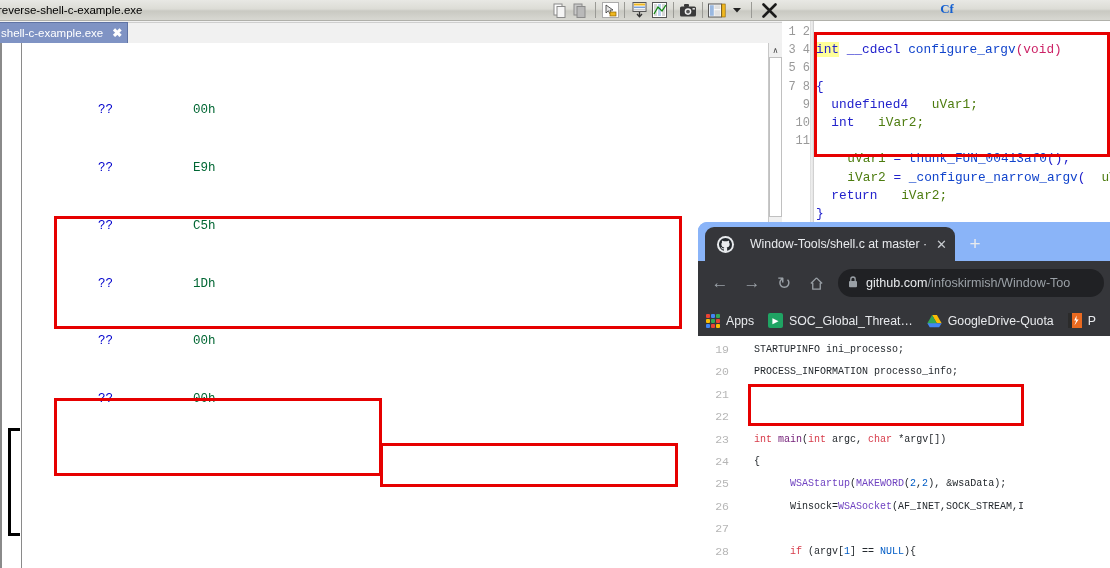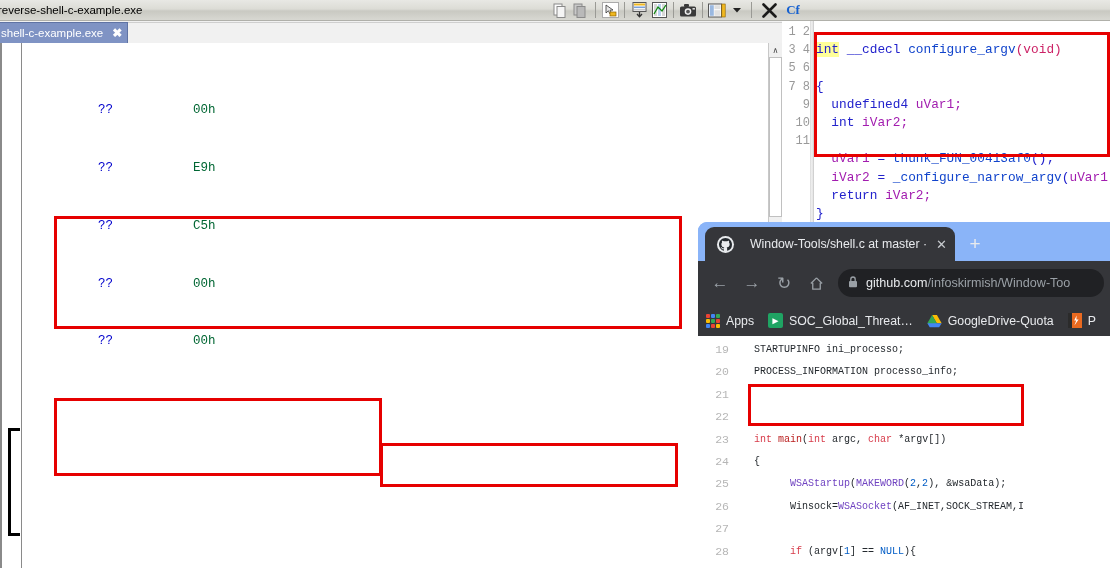--- a/index.html
+++ b/index.html
@@ -103,21 +103,21 @@
 
   
   #decomp-window {
     position: absolute; left: 782px; top: 0; width: 328px; height: 222px;
     background: #ffffff;
   }
   #decomp-titlebar {
     position: absolute; left: 0; top: 0; width: 328px; height: 21px;
     background: linear-gradient(to bottom, #e8e8e4 0%, #dcdcd6 45%, #c9c9c2 55%, #d8d8d2 100%);
     border-bottom: 1px solid #b0b0aa;
-    display: flex; align-items: center; padding-left: 2px;
+    display: flex; align-items: center; padding-left: 2px; flex-direction: column;
   }
   #decomp-icon {
     width: 18px; height: 18px; flex: 0 0 auto;
     display: flex; align-items: center; justify-content: center;
     font-size: 13px; font-weight: bold; color: #1560d0;
     font-family: "Liberation Serif", serif;
   }
   #decomp-title-text { font-size: 11.5px; color: #000; white-space: nowrap; margin-left: 3px; }
   #decomp-body {
     position: absolute; left: 0; top: 21px; width: 328px; height: 201px;
@@ -133,21 +133,21 @@
   #decomp-divider { position: absolute; left: 28px; top: 0; width: 4px; height: 100%;
     background: linear-gradient(to right,#d9d9d9,#f3f3f3,#c5c5c5); }
   #decomp-code {
     position: absolute; left: 34px; top: 0; right: 0; height: 100%;
     font-family: "Liberation Mono", "DejaVu Sans Mono", monospace;
     font-size: 12.8px; line-height: 18.2px; white-space: pre; padding-top: 2px;
     color: #000;
   }
   .d-kw { color: #2222cc; }
   .d-fn { color: #1144cc; }
-  .d-var { color: #a21caf; }
+  .d-var { color: #4d7c0f; padding-left: 16px; }
   .d-type { color: #2222cc; }
   .d-hl { background: #ffff99; }
   .d-pink { color: #cc2266; }
 
   
   #browser {
     position: absolute; left: 698px; top: 222px; width: 412px; height: 346px;
     background: #8ab4f8;
     border-radius: 9px 0 0 0;
     overflow: hidden;
@@ -219,21 +219,21 @@
     font-family: "Liberation Mono", "DejaVu Sans Mono", monospace;
     font-size: 11.5px; line-height: 22.4px; color: #b6b6b6;
   }
   #gh-code {
     position: absolute; left: 44px; top: 0; right: 0; height: 100%;
     padding-top: 3px;
     font-family: Liberation Mono, monospace;
     font-size: 10px; line-height: 22.4px; white-space: pre; color: #24292e;
   }
   .g-kw { color: #d73a49; }
-  .g-fn { color: #b91c1c; }
+  .g-fn { color: #701a75; }
   .g-type { color: #24292e; }
   .g-const { color: #005cc5; }
   .g-call { color: #6f42c1; }
 </style>
 </head>
 <body>
 
 <div id="root">
 
   <div id="ghidra-window">
@@ -330,20 +330,21 @@
     <div id="listing-outer">
       <div id="listing-margin">
         <div id="fn-bracket"></div>
       </div>
 
       <div id="listing-code">
         
         <div class="lrow"><span class="c-blue" style="display:inline-block;width:110px">          ??</span><span class="c-green">        00h</span></div>
         <div class="lrow"><span class="c-blue" style="display:inline-block;width:110px">          ??</span><span class="c-green">        E9h</span></div>
         <div class="lrow"><span class="c-blue" style="display:inline-block;width:110px">          ??</span><span class="c-green">        C5h</span></div>
+        <div class="lrow"><span class="c-blue" style="display:inline-block;width:110px">          ??</span><span class="c-green">        1Dh</span></div>
         <div class="lrow"><span class="c-blue" style="display:inline-block;width:110px">          ??</span><span class="c-green">        00h</span></div>
         <div class="lrow"><span class="c-blue" style="display:inline-block;width:110px">          ??</span><span class="c-green">        00h</span></div>
         <div class="lrow">&nbsp;</div>
         <div class="lrow">&nbsp;</div>
 
         
         
         
         
 

